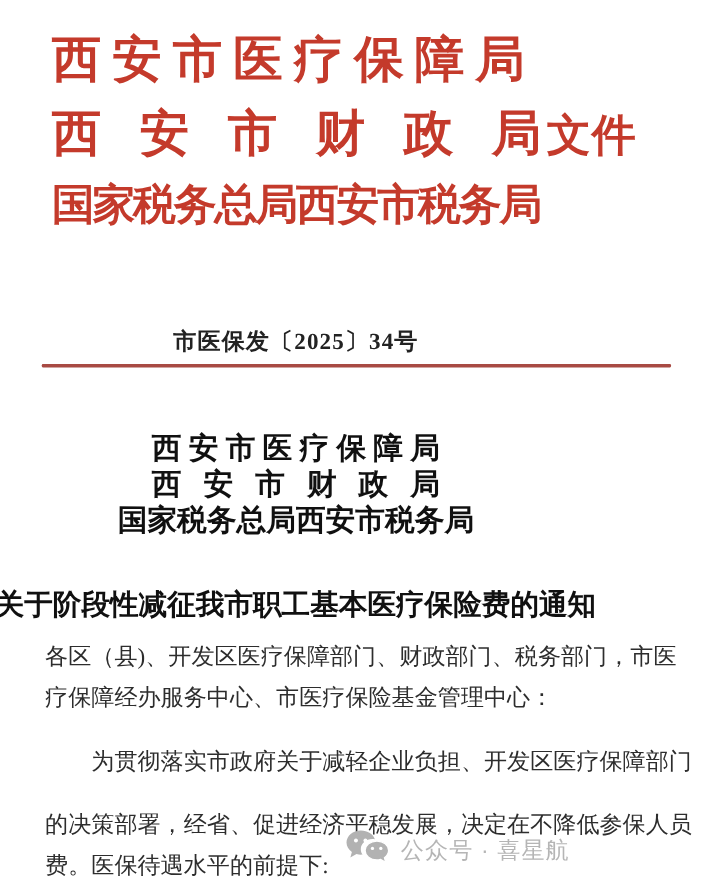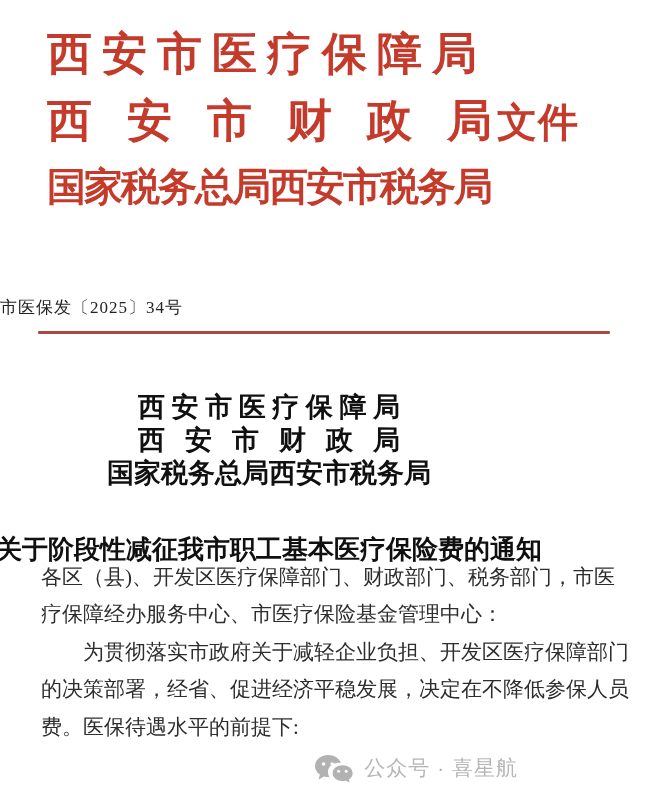--- a/index.html
+++ b/index.html
@@ -38,22 +38,23 @@
     letter-spacing: 1px; white-space: nowrap;
   }
   .rh-line3 {
     margin-top: 12px; font-size: 39px; line-height: 44px;
     letter-spacing: -2px; white-space: nowrap;
   }
 
   
   .doc-number {
     position: absolute; top: 296px; left: 0; width: 100%;
-    font-size: 17px; color: #222222;
+    text-align: center; font-size: 21px; color: #222222;
     letter-spacing: 1px;
+    font-weight: bold;
   }
 
   
   .red-rule {
     position: absolute; top: 331px; left: 38px; width: 572px; height: 3px;
     background: #a84a43; border-radius: 1px;
   }
 
   
   .title-block {
@@ -68,27 +69,27 @@
   }
   .t-wide { font-size: 27px; line-height: 33px; letter-spacing: 0px; white-space: nowrap; }
   .t-notice { font-size: 26px; line-height: 33px; letter-spacing: 0px; white-space: nowrap; margin-top: 43px; }
 
   
   .body-block {
     position: absolute; top: 559px; left: 41px; width: 567px;
     font-size: 21px; color: #2d2d2d;
   }
   .body-line { line-height: 37.4px; height: 37.4px; white-space: nowrap; }
-  .jl { text-align: justify; text-align-last: justify; text-justify: inter-character; }
+  .jl { text-align: justify; text-align-last: justify; text-justify: inter-character; margin-top: 20px; }
   .indent { text-indent: 42px; }
 
   
   .watermark {
     position: absolute; right: 20px; bottom: 10px;
-    display: flex; align-items: flex-start;
+    display: flex; align-items: flex-end;
     color: #b5b5b5;
     font-family: "Liberation Sans", "DejaVu Sans", sans-serif;
     font-size: 21px; letter-spacing: 1px;
   }
   .wm-icon { width: 40px; height: 33px; margin-right: 10px; flex: 0 0 auto; }
 </style>
 </head>
 <body>
 
 <div class="page">

